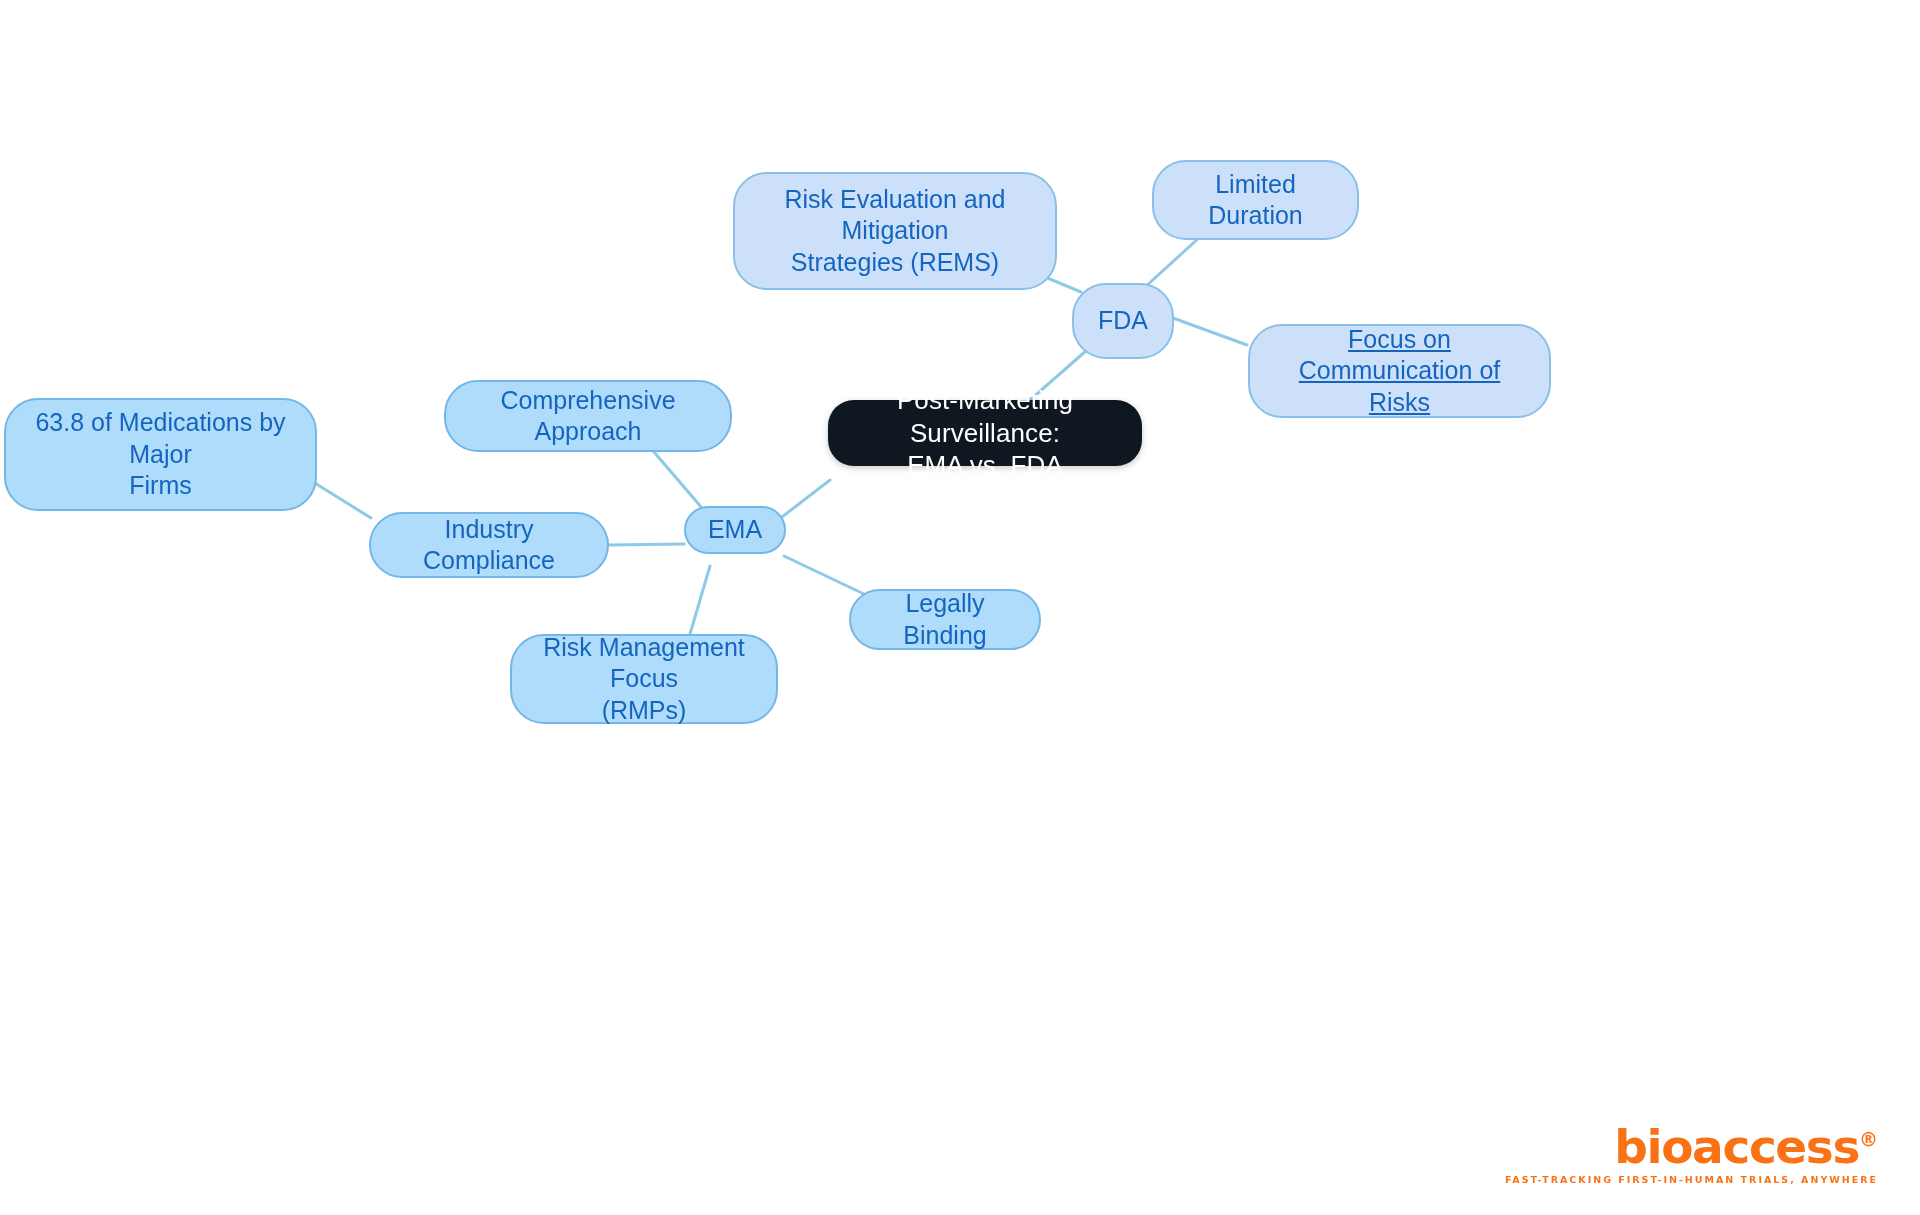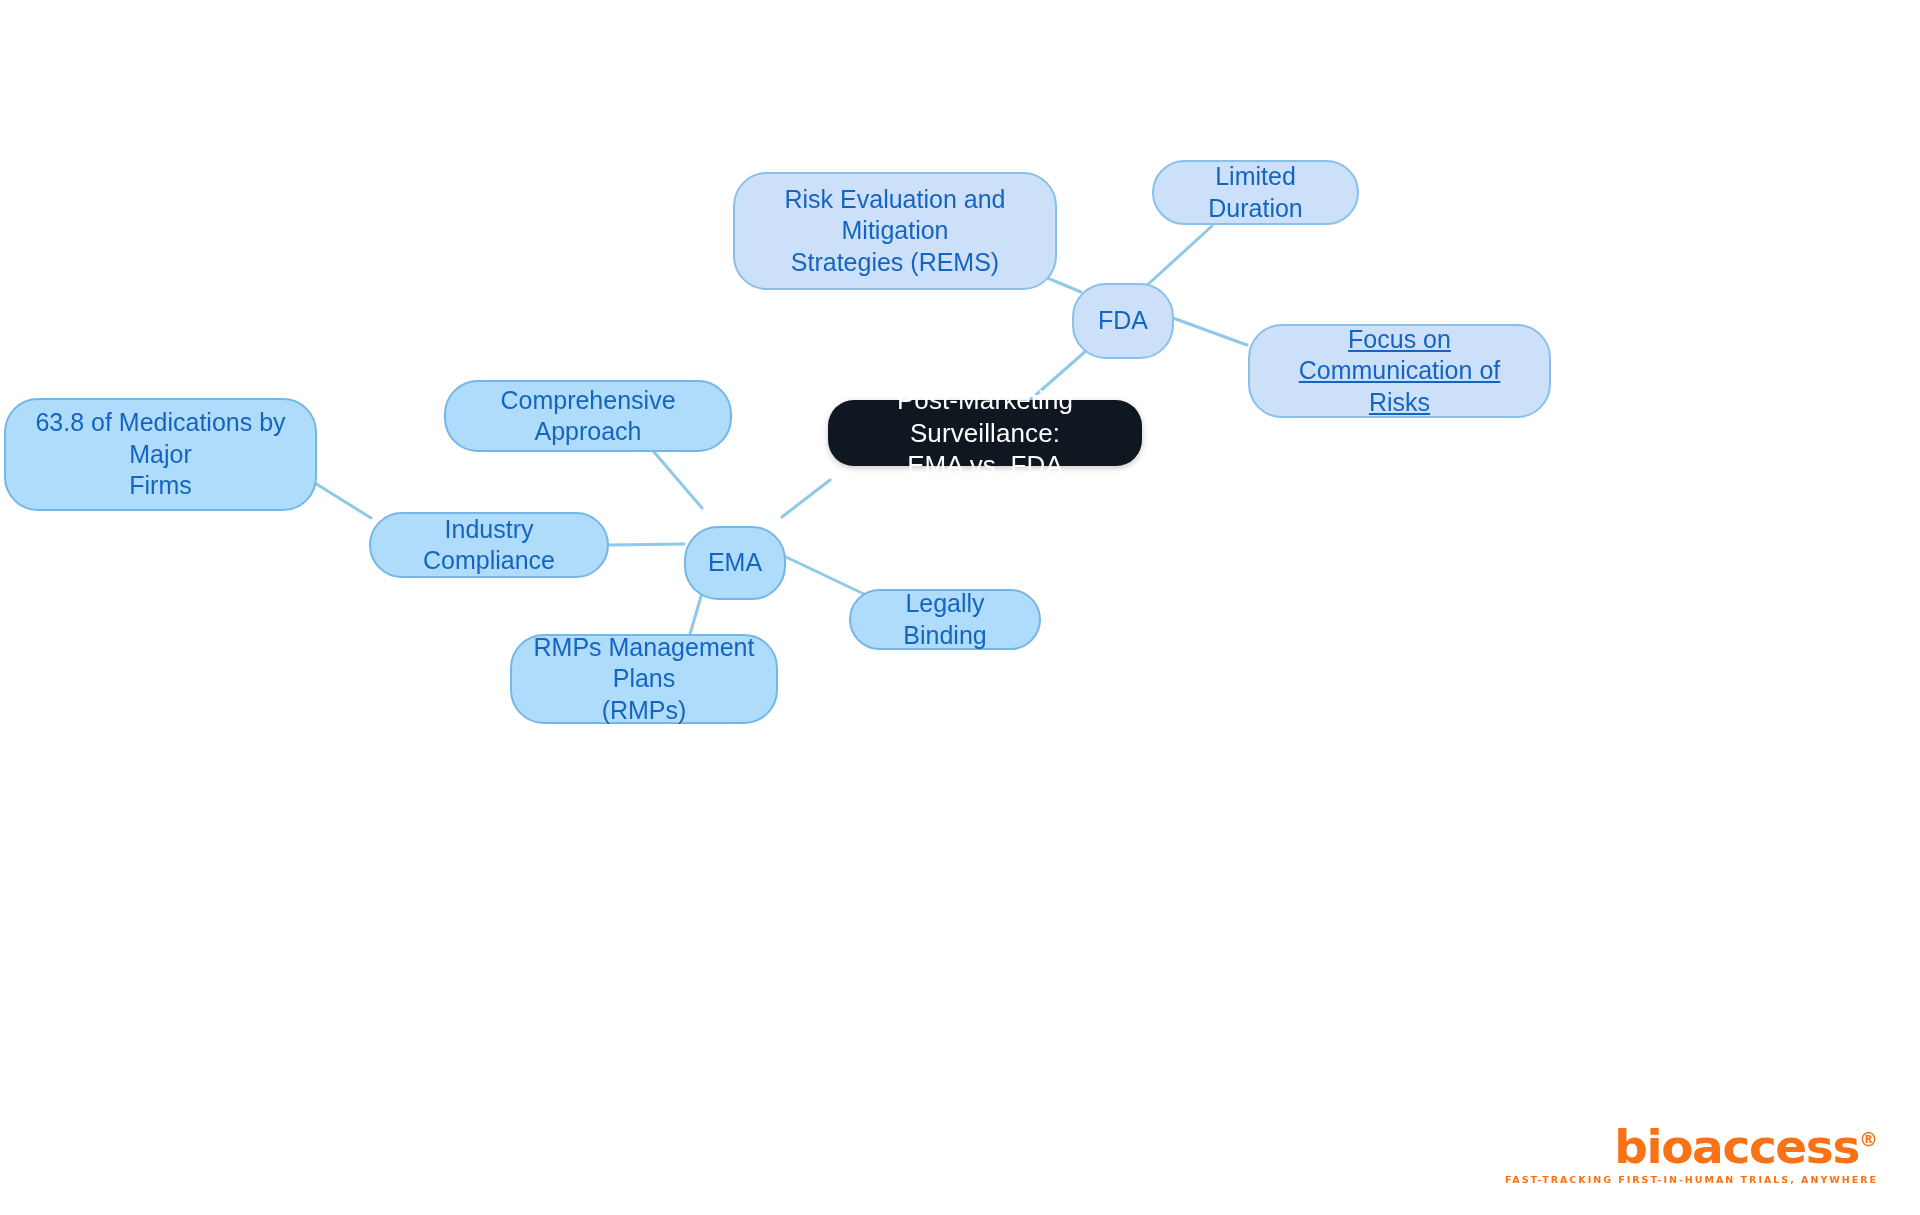--- a/index.html
+++ b/index.html
@@ -118,29 +118,29 @@
       <line x1="710" y1="566" x2="690" y2="634" stroke="#8ecae8" stroke-width="3" stroke-linecap="round"></line>
       <line x1="784" y1="556" x2="866" y2="595" stroke="#8ecae8" stroke-width="3" stroke-linecap="round"></line>
     </svg>
 
   <div id="nodes-layer">
       <div class="node root" style="left: 828px; top: 400px; width: 314px; height: 66px;">Post-Marketing Surveillance:
 EMA vs. FDA</div>
       <div class="node branch-fda" style="left: 1072px; top: 283px; width: 102px; height: 76px;">FDA</div>
       <div class="node branch-fda" style="left: 733px; top: 172px; width: 324px; height: 118px;">Risk Evaluation and Mitigation
 Strategies (REMS)</div>
-      <div class="node branch-fda" style="left: 1152px; top: 160px; width: 207px; height: 65px;">Limited Duration</div>
+      <div class="node branch-fda" style="left: 1152px; top: 160px; width: 207px; height: 80px;">Limited Duration</div>
       <div class="node branch-fda" style="left: 1248px; top: 324px; width: 303px; height: 94px; text-decoration: underline;">Focus on Communication of
 Risks</div>
-      <div class="node branch-ema" style="left: 684px; top: 506px; width: 102px; height: 74px; margin-top: 20px;">EMA</div>
+      <div class="node branch-ema" style="left: 684px; top: 506px; width: 102px; height: 48px;">EMA</div>
       <div class="node branch-ema" style="left: 444px; top: 380px; width: 288px; height: 72px;">Comprehensive Approach</div>
       <div class="node branch-ema" style="left: 369px; top: 512px; width: 240px; height: 66px;">Industry Compliance</div>
       <div class="node branch-ema" style="left: 4px; top: 398px; width: 313px; height: 113px;">63.8 of Medications by Major
 Firms</div>
-      <div class="node branch-ema" style="left: 510px; top: 634px; width: 268px; height: 90px;">RMPs Management Plans
+      <div class="node branch-ema" style="left: 510px; top: 634px; width: 268px; height: 90px;">Risk Management Focus
 (RMPs)</div>
       <div class="node branch-ema" style="left: 849px; top: 589px; width: 192px; height: 61px;">Legally Binding</div>
     </div>
 
   <div class="logo">
     <div class="logo-word"><span>bioaccess</span><span class="logo-reg">®</span></div>
     <div class="logo-tag">FAST-TRACKING FIRST-IN-HUMAN TRIALS, ANYWHERE</div>
   </div>
 
 </div>

